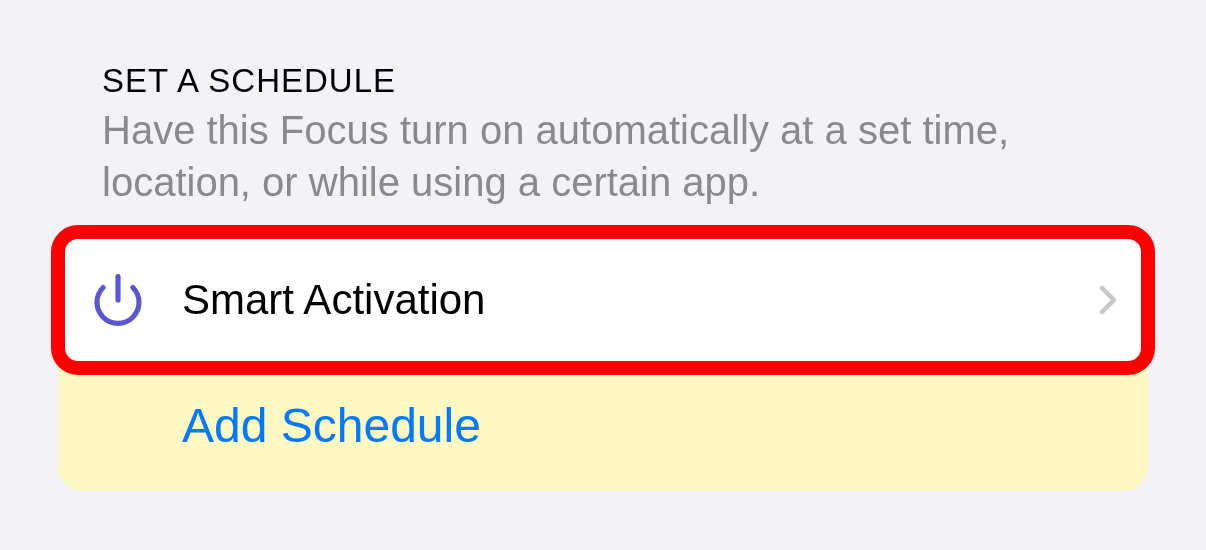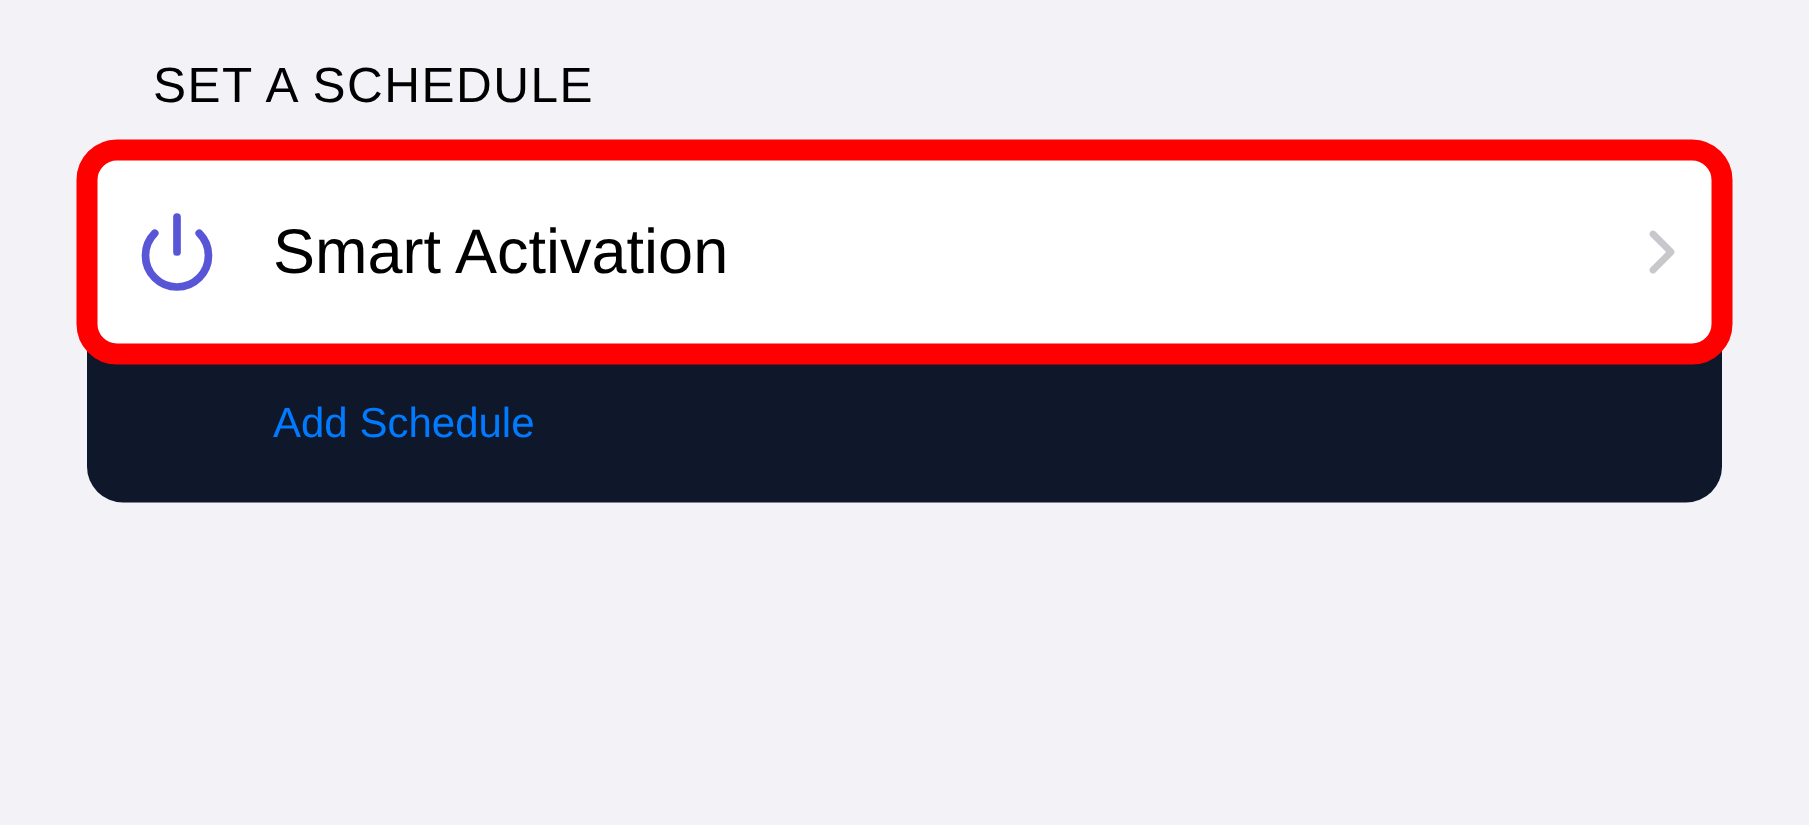--- a/index.html
+++ b/index.html
@@ -10,40 +10,41 @@
     body {
       width: 1206px;
       height: 550px;
       background: #f2f2f7;
       font-family: -apple-system, 'SF Pro Text', 'Helvetica Neue', Arial, sans-serif;
       -webkit-font-smoothing: antialiased;
       overflow: hidden;
     }
     .container {
       padding: 38px 58px 0 58px;
+      margin-top: 24px;
     }
     .section-header {
       padding: 0 44px 12px 44px;
     }
     .section-title {
       font-size: 33px;
       font-weight: 400;
       letter-spacing: 1px;
       color: #000000;
     }
     .section-description {
       font-size: 40px;
       font-weight: 400;
       color: #8a8a8e;
       line-height: 1.3;
       margin-top: 4px;
     }
     .list {
       margin-top: 12px;
-      background: #0f172a;
+      background: #fef9c3;
       border-radius: 24px;
       overflow: visible;
     }
     .row {
       display: flex;
       align-items: center;
       padding: 36px 28px 36px 28px;
       position: relative;
     }
     .row.highlighted {
@@ -96,38 +97,39 @@
     }
     .row.add-row {
       padding: 28px 28px 36px 28px;
     }
     .icon-spacer {
       width: 64px;
       margin-right: 32px;
       flex-shrink: 0;
     }
     .row-link {
-      font-size: 28px;
+      font-size: 48px;
       font-weight: 400;
       color: #007aff;
       line-height: 1.2;
       text-align: right;
     }
     .divider {
       height: 1px;
       background: transparent;
       margin-left: 124px;
     }
   </style>
 </head>
 <body>
 
 <div class="container">
   <div class="section-header">
     <div class="section-title">SET A SCHEDULE</div>
+    <div class="section-description">Have this Focus turn on automatically at a set time, location, or while using a certain app.</div>
   </div>
 
   <div class="list">
     <div class="row highlighted">
       <div class="row-icon">
         <svg viewBox="0 0 24 24" width="56" height="56" fill="none" stroke="#5856d6" stroke-width="2.2" stroke-linecap="round" stroke-linejoin="round">
           <path d="M18.36 6.64a9 9 0 1 1-12.73 0"></path>
           <line x1="12" y1="2" x2="12" y2="12"></line>
         </svg>
       </div>

